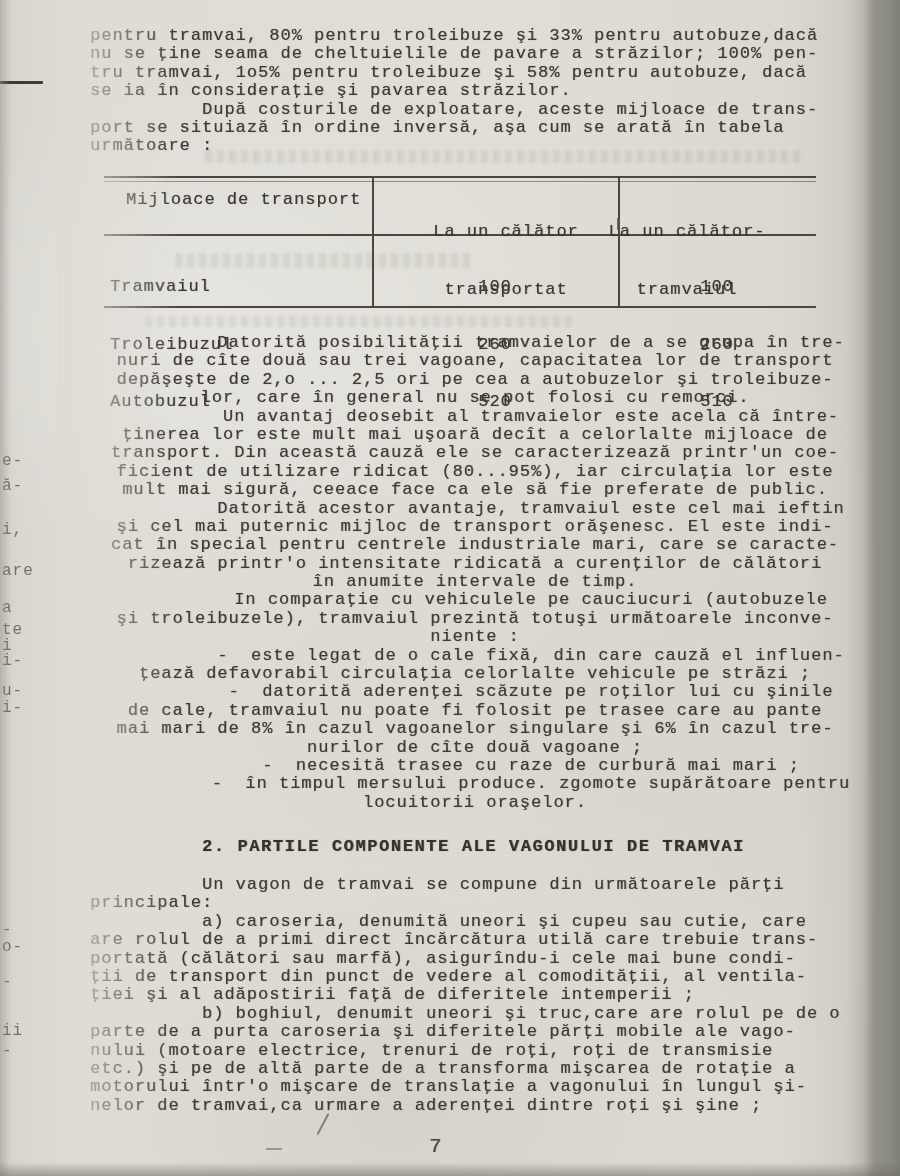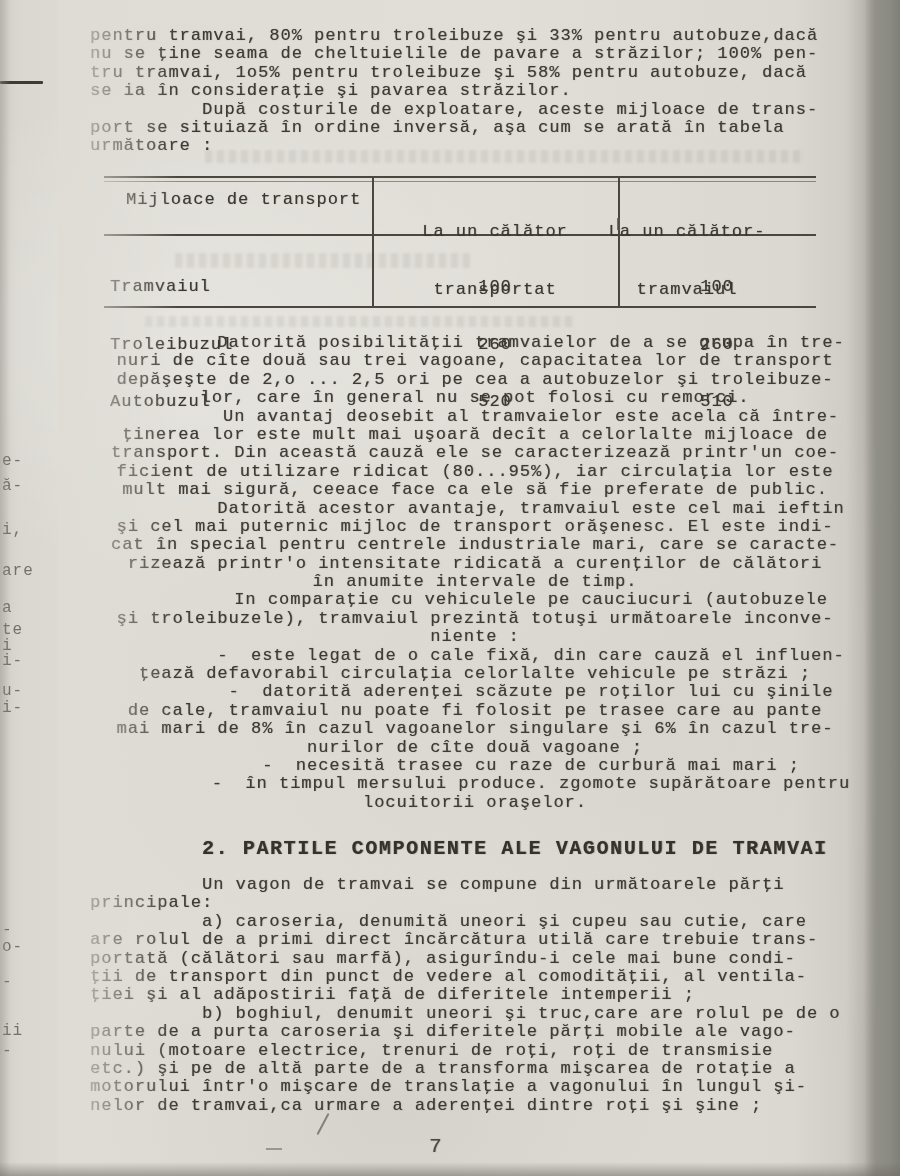--- a/index.html
+++ b/index.html
@@ -13,21 +13,21 @@
       linear-gradient(to right,#ceccc5 0%,#d9d7d0 2%,#dedcd5 10%,#e0ded7 55%,#dad8d1 88%,#cfcdc6 94%,#b3b1aa 96.5%,#9a9992 98%,#8f8e87 100%);
   }
   
   .block{position:absolute;left:90px;width:770px;color:#3e3b35;
     font-size:17px;line-height:18.4px;letter-spacing:1px;white-space:pre;
     text-shadow:0.4px 0.3px 0.9px rgba(52,50,45,0.55);}
   .block .tl{height:18.4px;}
   .block-top{top:27px;}
   .block-mid{top:334px;text-align:center;}
   .block-bot{top:876px;}
-  .heading{position:absolute;left:202px;top:837px;color:#353229;font-size:20px;
+  .heading{position:absolute;left:202px;top:837px;color:#353229;font-size:17px;
     font-weight:bold;letter-spacing:1.6px;white-space:pre;
     text-shadow:0.6px 0.4px 1px rgba(40,38,32,0.6);}
   
   .table-wrap{position:absolute;left:104px;top:176px;width:712px;height:134px;color:#3b3833;
     font-size:17px;letter-spacing:1px;white-space:pre;text-shadow:0.4px 0.3px 0.9px rgba(52,50,45,0.5);}
   .tline{position:absolute;background:#4a473f;}
   .tline.h{left:0;width:712px;height:2px;}
   .tline.h.thin{height:1px;opacity:.55;}
   .tline.v{top:2px;width:2px;height:128px;}
   .th{position:absolute;}
@@ -91,21 +91,21 @@
 
   <div class="table-wrap">
     <div class="tline h" style="top:0;"></div>
     <div class="tline h thin" style="top:5px;"></div>
     <div class="tline h" style="top:58px;"></div>
     <div class="tline h" style="top:130px;"></div>
     <div class="tline v" style="left:268px;"></div>
     <div class="tline v" style="left:514px;"></div>
 
     <div class="th" style="left:22px;top:14px;">Mijloace de transport</div>
-    <div class="tcol" style="left:268px;top:8px;width:246px;">
+    <div class="tcol" style="left:279px;top:8px;width:246px;">
       <div class="tcell">La un călător</div>
       <div class="tcell">transportat</div>
     </div>
     <div class="tcol" style="left:484px;top:8px;width:198px;">
       <div class="tcell">La un călător-</div>
       <div class="tcell">tramvaiul</div>
     </div>
 
     <div class="tcol" style="left:6px;top:63px;width:250px;text-align:left;">
       <div class="tcell">Tramvaiul</div>

